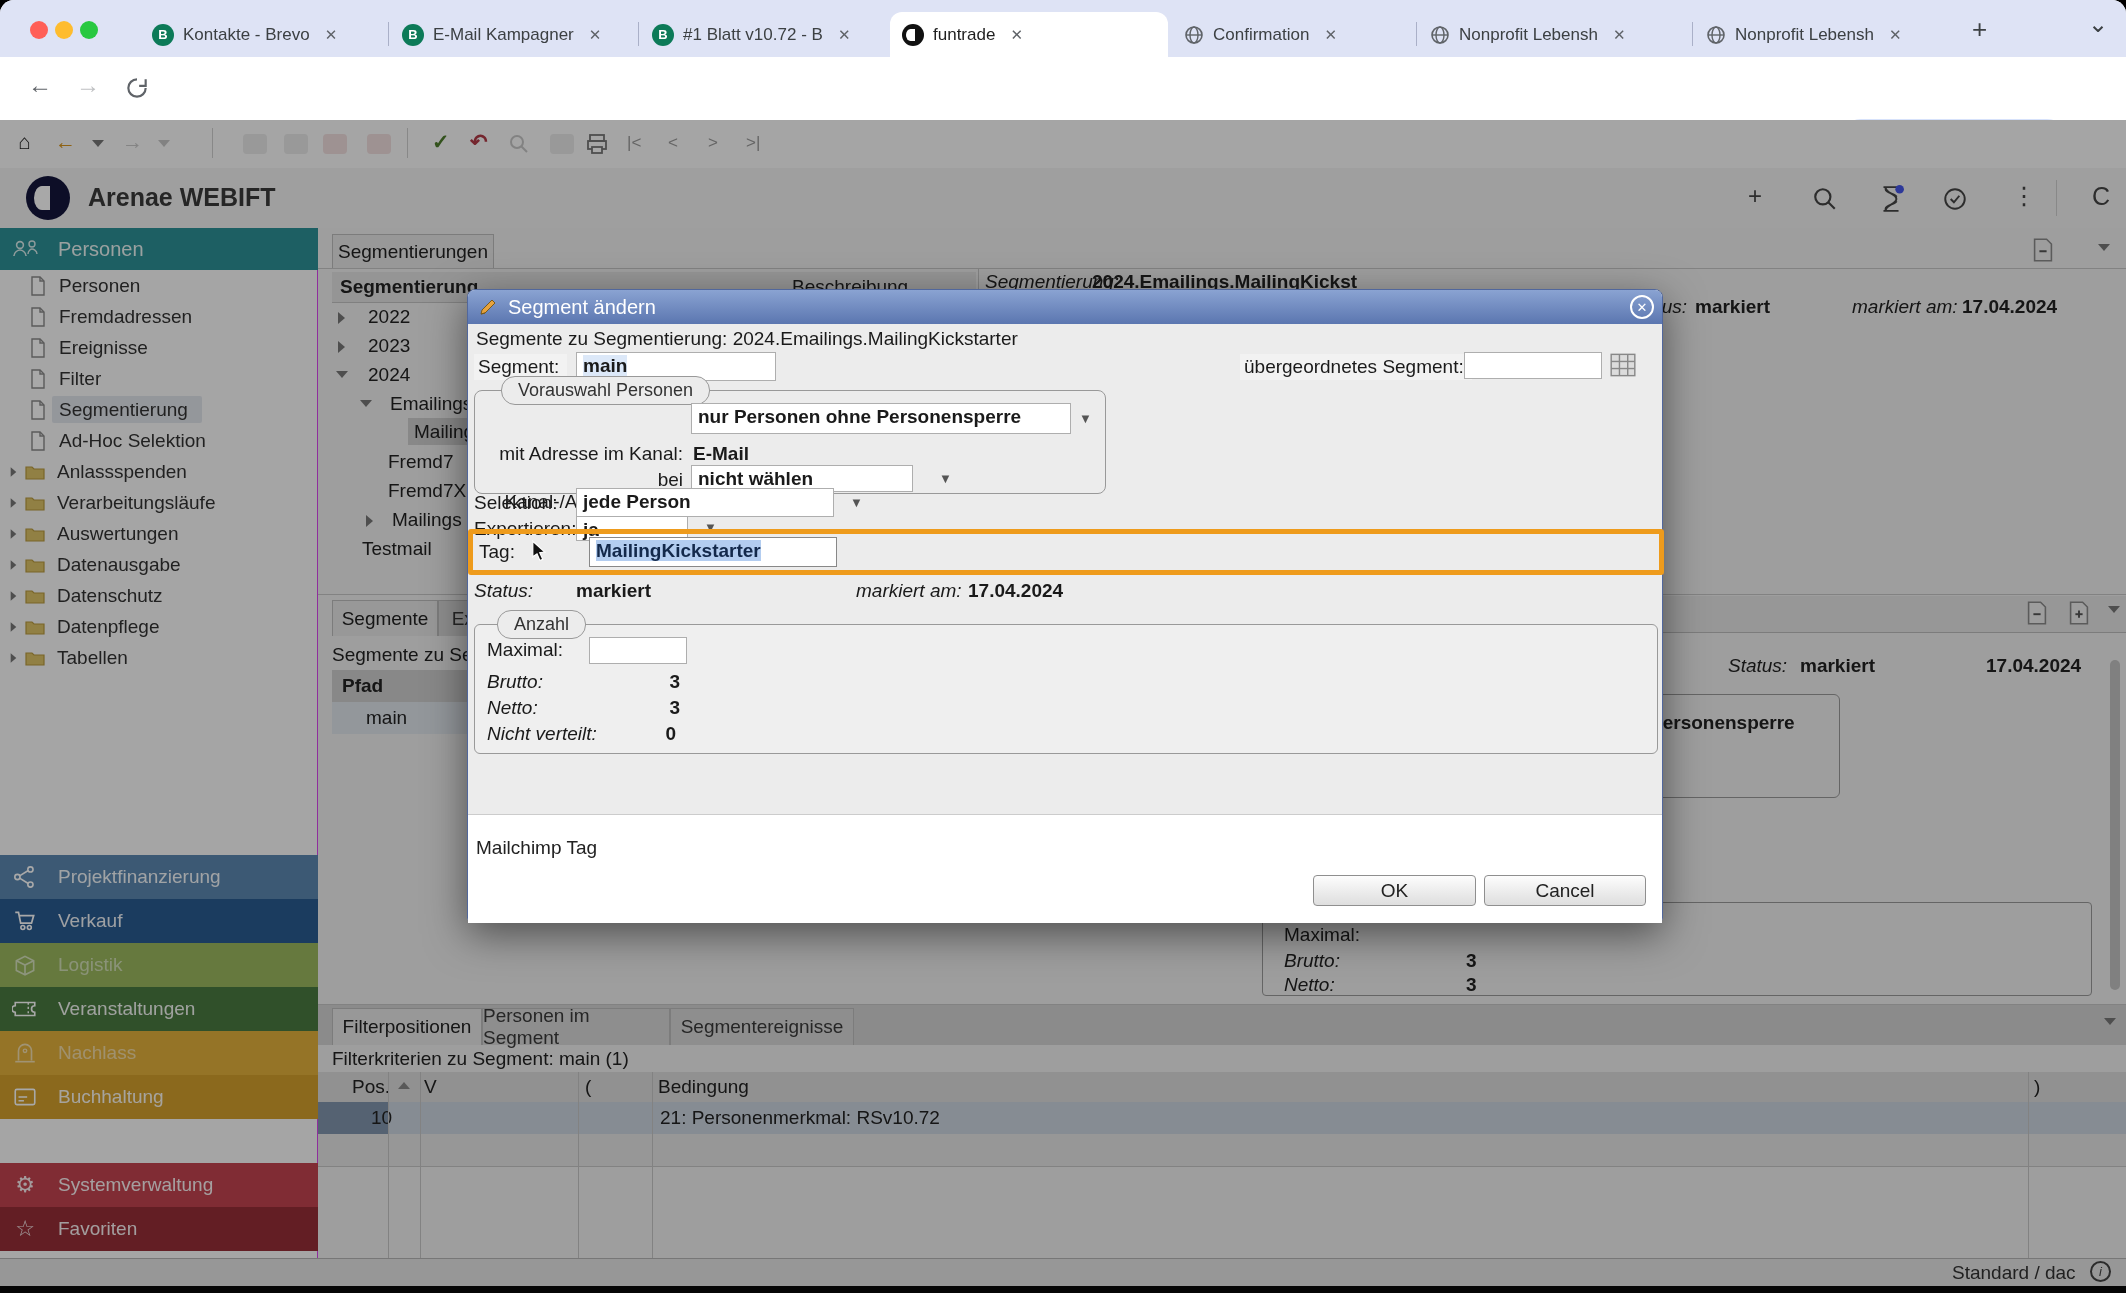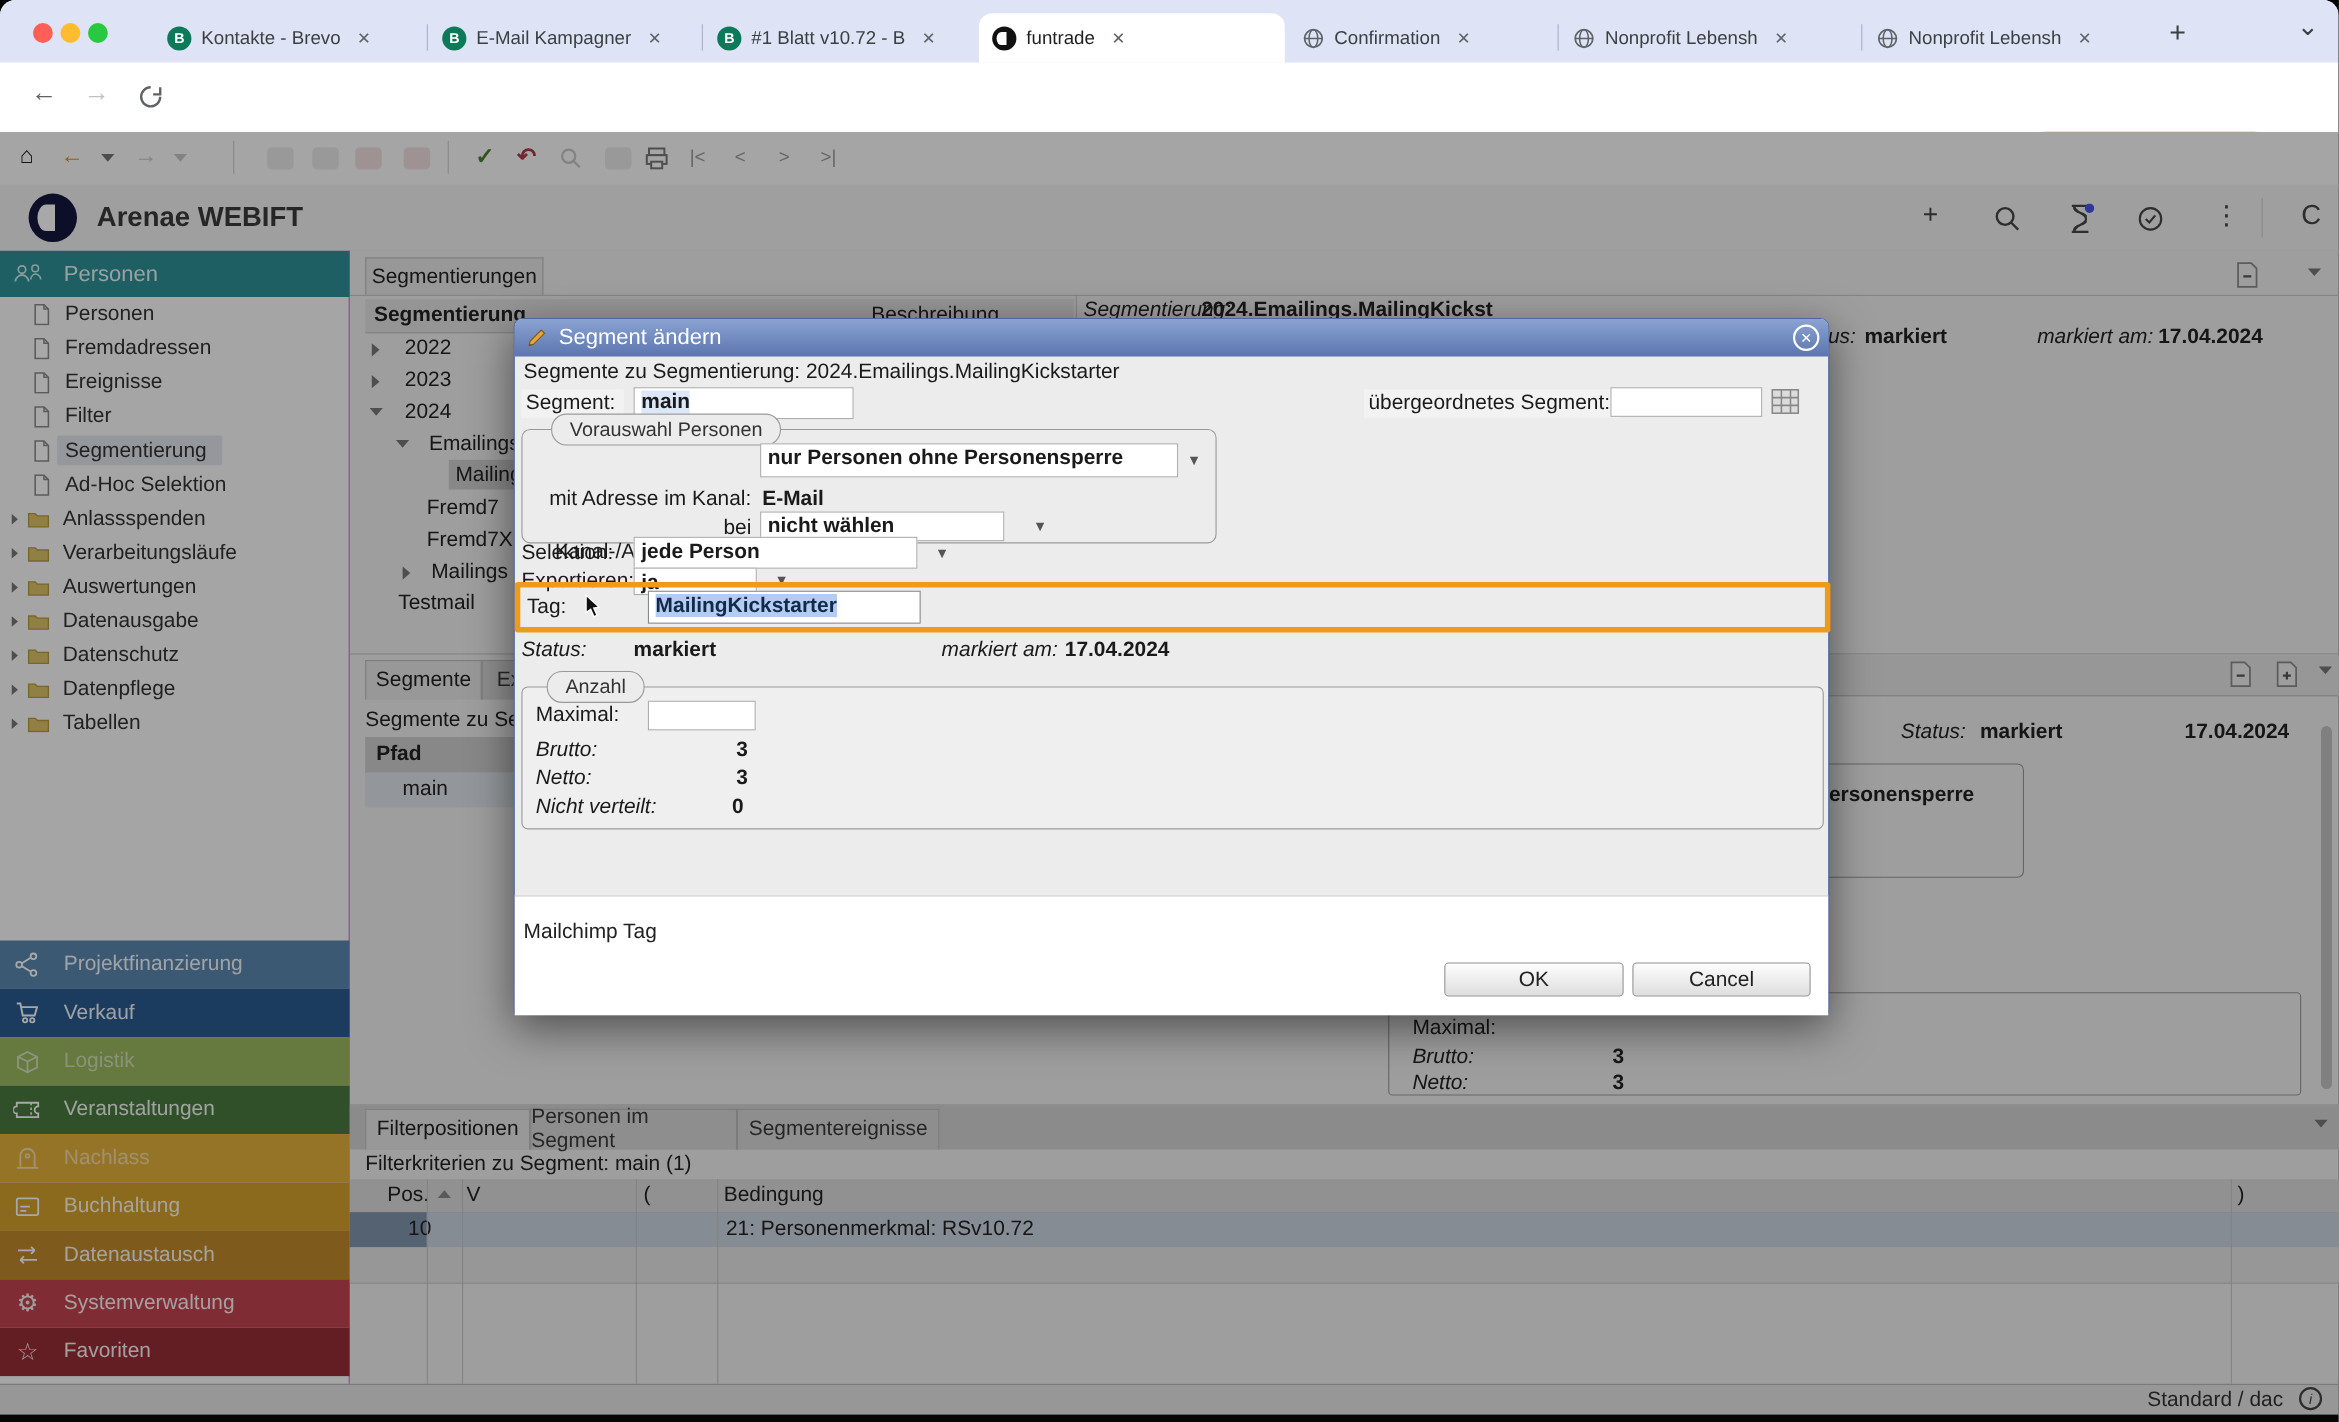--- a/index.html
+++ b/index.html
@@ -368,27 +368,20 @@
         <span style="margin-left:20px">Nachlass</span>
       </div>
     <div class="sbsec" style="top: 847px; background-color: rgb(211, 160, 44);">
         <svg style="margin-left:12px" width="26" height="26" viewBox="0 0 24 24">
           <rect x="3" y="5" width="18" height="14" rx="1.5" fill="none" stroke="#fff" stroke-width="1.5"></rect>
           <line x1="6" y1="12" x2="14" y2="12" stroke="#fff" stroke-width="1.4"></line>
           <line x1="6" y1="15.5" x2="11" y2="15.5" stroke="#fff" stroke-width="1.4"></line>
         </svg>
         <span style="margin-left:20px">Buchhaltung</span>
       </div>
-    <div class="sbsec" style="top: 891px; background-color: rgb(191, 139, 44);">
-        <svg style="margin-left:12px" width="26" height="26" viewBox="0 0 24 24">
-          <path d="M4 8h14m0 0l-3-3m3 3l-3 3" fill="none" stroke="#fff" stroke-width="1.5"></path>
-          <path d="M20 16H6m0 0l3-3m-3 3l3 3" fill="none" stroke="#fff" stroke-width="1.5"></path>
-        </svg>
-        <span style="margin-left:20px">Datenaustausch</span>
-      </div>
     <div class="sbsec" style="top: 935px; background-color: rgb(194, 68, 80);">
         <span style="margin-left:12px;font-size:22px;color:rgba(255,255,255,.9);width:26px;display:inline-block;text-align:center">⚙</span>
         <span style="margin-left:20px">Systemverwaltung</span>
       </div>
     <div class="sbsec" style="top: 979px; background-color: rgb(151, 46, 55);">
         <span style="margin-left:12px;font-size:22px;color:rgba(255,255,255,.9);width:26px;display:inline-block;text-align:center">☆</span>
         <span style="margin-left:20px">Favoriten</span>
       </div>
   </div>
 

